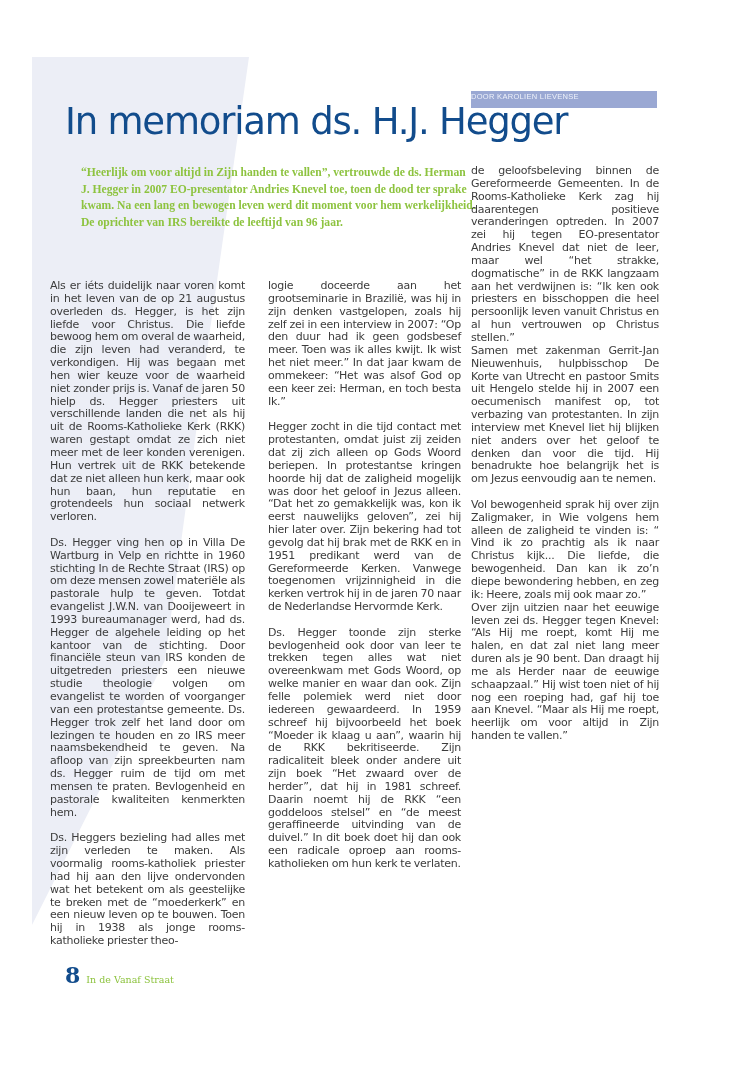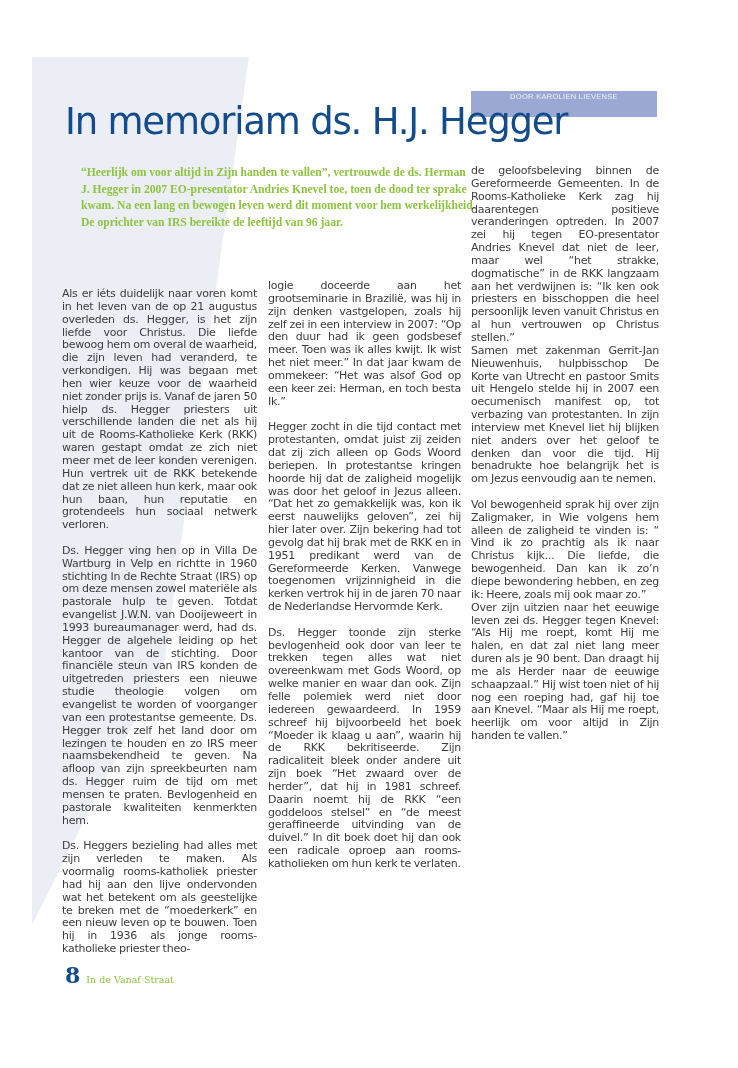--- a/index.html
+++ b/index.html
@@ -6,26 +6,26 @@
   body {
     width: 738px; height: 1068px; position: relative; overflow: hidden;
     background: #ffffff;
     font-family: "DejaVu Sans", sans-serif;
   }
   .bg-band {
     position: absolute; left: 0; top: 0; width: 738px; height: 1068px;
     pointer-events: none;
   }
   .author-bar {
-    position: absolute; left: 471px; top: 91px; width: 186px; height: 26px;
+    position: absolute; left: 471px; top: 91px; width: 186px; height: 17px;
     background: #9aa8d3;
     color: #eef1fa;
     font-family: "Liberation Sans", sans-serif;
     font-size: 7.5px; letter-spacing: 0.3px;
-    text-align: center; line-height: 11px;
+    line-height: 11px;
   }
   .title {
     position: absolute; left: 65px; top: 100px;
     margin: 0;
     font-family: "DejaVu Sans", sans-serif;
     font-weight: normal;
     font-size: 37px; letter-spacing: -1.2px;
     color: #124c8c;
     white-space: nowrap;
   }
@@ -41,21 +41,21 @@
     position: absolute;
     font-family: "DejaVu Sans", sans-serif;
     font-size: 11px; line-height: 12.85px;
     color: #3c3c3c;
     text-align: justify;
     letter-spacing: -0.25px;
     word-spacing: -0.3px;
   }
   .col p { margin: 0; }
   .col p.gap { margin-top: 12.85px; }
-  .col1 { left: 62px; top: 280px; width: 195px; margin-top: 8px; }
+  .col1 { left: 50px; top: 280px; width: 195px; }
   .col2 { left: 268px; top: 280px; width: 193px; }
   .col3 { left: 471px; top: 165px; width: 188px; }
   .footer {
     position: absolute; left: 65px; top: 962px;
     display: flex; align-items: baseline; gap: 6px;
   }
   .page-num {
     font-family: "DejaVu Serif", serif; font-weight: bold;
     font-size: 22px; color: #124c8c;
   }
@@ -73,21 +73,21 @@
 
 <div class="author-bar">DOOR KAROLIEN LIEVENSE</div>
 
 <h1 class="title">In memoriam ds. H.J. Hegger</h1>
 
 <p class="intro">“Heerlijk om voor altijd in Zijn handen te vallen”, vertrouwde de ds. Herman J. Hegger in 2007 EO-presentator Andries Knevel toe, toen de dood ter sprake kwam. Na een lang en bewogen leven werd dit moment voor hem werkelijkheid. De oprichter van IRS bereikte de leeftijd van 96 jaar.</p>
 
 <div class="col col1">
   <p>Als er iéts duidelijk naar voren komt in het leven van de op 21 augustus overleden ds. Hegger, is het zijn liefde voor Christus. Die liefde bewoog hem om overal de waarheid, die zijn leven had veranderd, te verkondigen. Hij was begaan met hen wier keuze voor de waarheid niet zonder prijs is. Vanaf de jaren 50 hielp ds. Hegger priesters uit verschillende landen die net als hij uit de Rooms-Katholieke Kerk (RKK) waren gestapt omdat ze zich niet meer met de leer konden verenigen. Hun vertrek uit de RKK betekende dat ze niet alleen hun kerk, maar ook hun baan, hun reputatie en grotendeels hun sociaal netwerk verloren.</p>
   <p class="gap">Ds. Hegger ving hen op in Villa De Wartburg in Velp en richtte in 1960 stichting In de Rechte Straat (IRS) op om deze mensen zowel materiële als pastorale hulp te geven. Totdat evangelist J.W.N. van Dooijeweert in 1993 bureaumanager werd, had ds. Hegger de algehele leiding op het kantoor van de stichting. Door financiële steun van IRS konden de uitgetreden priesters een nieuwe studie theologie volgen om evangelist te worden of voorganger van een protestantse gemeente. Ds. Hegger trok zelf het land door om lezingen te houden en zo IRS meer naamsbekendheid te geven. Na afloop van zijn spreekbeurten nam ds. Hegger ruim de tijd om met mensen te praten. Bevlogenheid en pastorale kwaliteiten kenmerkten hem.</p>
-  <p class="gap">Ds. Heggers bezieling had alles met zijn verleden te maken. Als voormalig rooms-katholiek priester had hij aan den lijve ondervonden wat het betekent om als geestelijke te breken met de “moederkerk” en een nieuw leven op te bouwen. Toen hij in 1936 als jonge rooms-katholieke priester theo-</p>
+  <p class="gap">Ds. Heggers bezieling had alles met zijn verleden te maken. Als voormalig rooms-katholiek priester had hij aan den lijve ondervonden wat het betekent om als geestelijke te breken met de “moederkerk” en een nieuw leven op te bouwen. Toen hij in 1938 als jonge rooms-katholieke priester theo-</p>
 </div>
 
 <div class="col col2">
   <p>logie doceerde aan het grootseminarie in Brazilië, was hij in zijn denken vastgelopen, zoals hij zelf zei in een interview in 2007: “Op den duur had ik geen godsbesef meer. Toen was ik alles kwijt. Ik wist het niet meer.” In dat jaar kwam de ommekeer: “Het was alsof God op een keer zei: Herman, en toch besta Ik.”</p>
   <p class="gap">Hegger zocht in die tijd contact met protestanten, omdat juist zij zeiden dat zij zich alleen op Gods Woord beriepen. In protestantse kringen hoorde hij dat de zaligheid mogelijk was door het geloof in Jezus alleen. “Dat het zo gemakkelijk was, kon ik eerst nauwelijks geloven”, zei hij hier later over. Zijn bekering had tot gevolg dat hij brak met de RKK en in 1951 predikant werd van de Gereformeerde Kerken. Vanwege toegenomen vrijzinnigheid in die kerken vertrok hij in de jaren 70 naar de Nederlandse Hervormde Kerk.</p>
   <p class="gap">Ds. Hegger toonde zijn sterke bevlogenheid ook door van leer te trekken tegen alles wat niet overeenkwam met Gods Woord, op welke manier en waar dan ook. Zijn felle polemiek werd niet door iedereen gewaardeerd. In 1959 schreef hij bijvoorbeeld het boek “Moeder ik klaag u aan”, waarin hij de RKK bekritiseerde. Zijn radicaliteit bleek onder andere uit zijn boek “Het zwaard over de herder”, dat hij in 1981 schreef. Daarin noemt hij de RKK “een goddeloos stelsel” en “de meest geraffineerde uitvinding van de duivel.” In dit boek doet hij dan ook een radicale oproep aan rooms-katholieken om hun kerk te verlaten.</p>
 </div>
 
 <div class="col col3">
   <p>de geloofsbeleving binnen de Gereformeerde Gemeenten. In de Rooms-Katholieke Kerk zag hij daarentegen positieve veranderingen optreden. In 2007 zei hij tegen EO-presentator Andries Knevel dat niet de leer, maar wel “het strakke, dogmatische” in de RKK langzaam aan het verdwijnen is: “Ik ken ook priesters en bisschoppen die heel persoonlijk leven vanuit Christus en al hun vertrouwen op Christus stellen.”</p>

